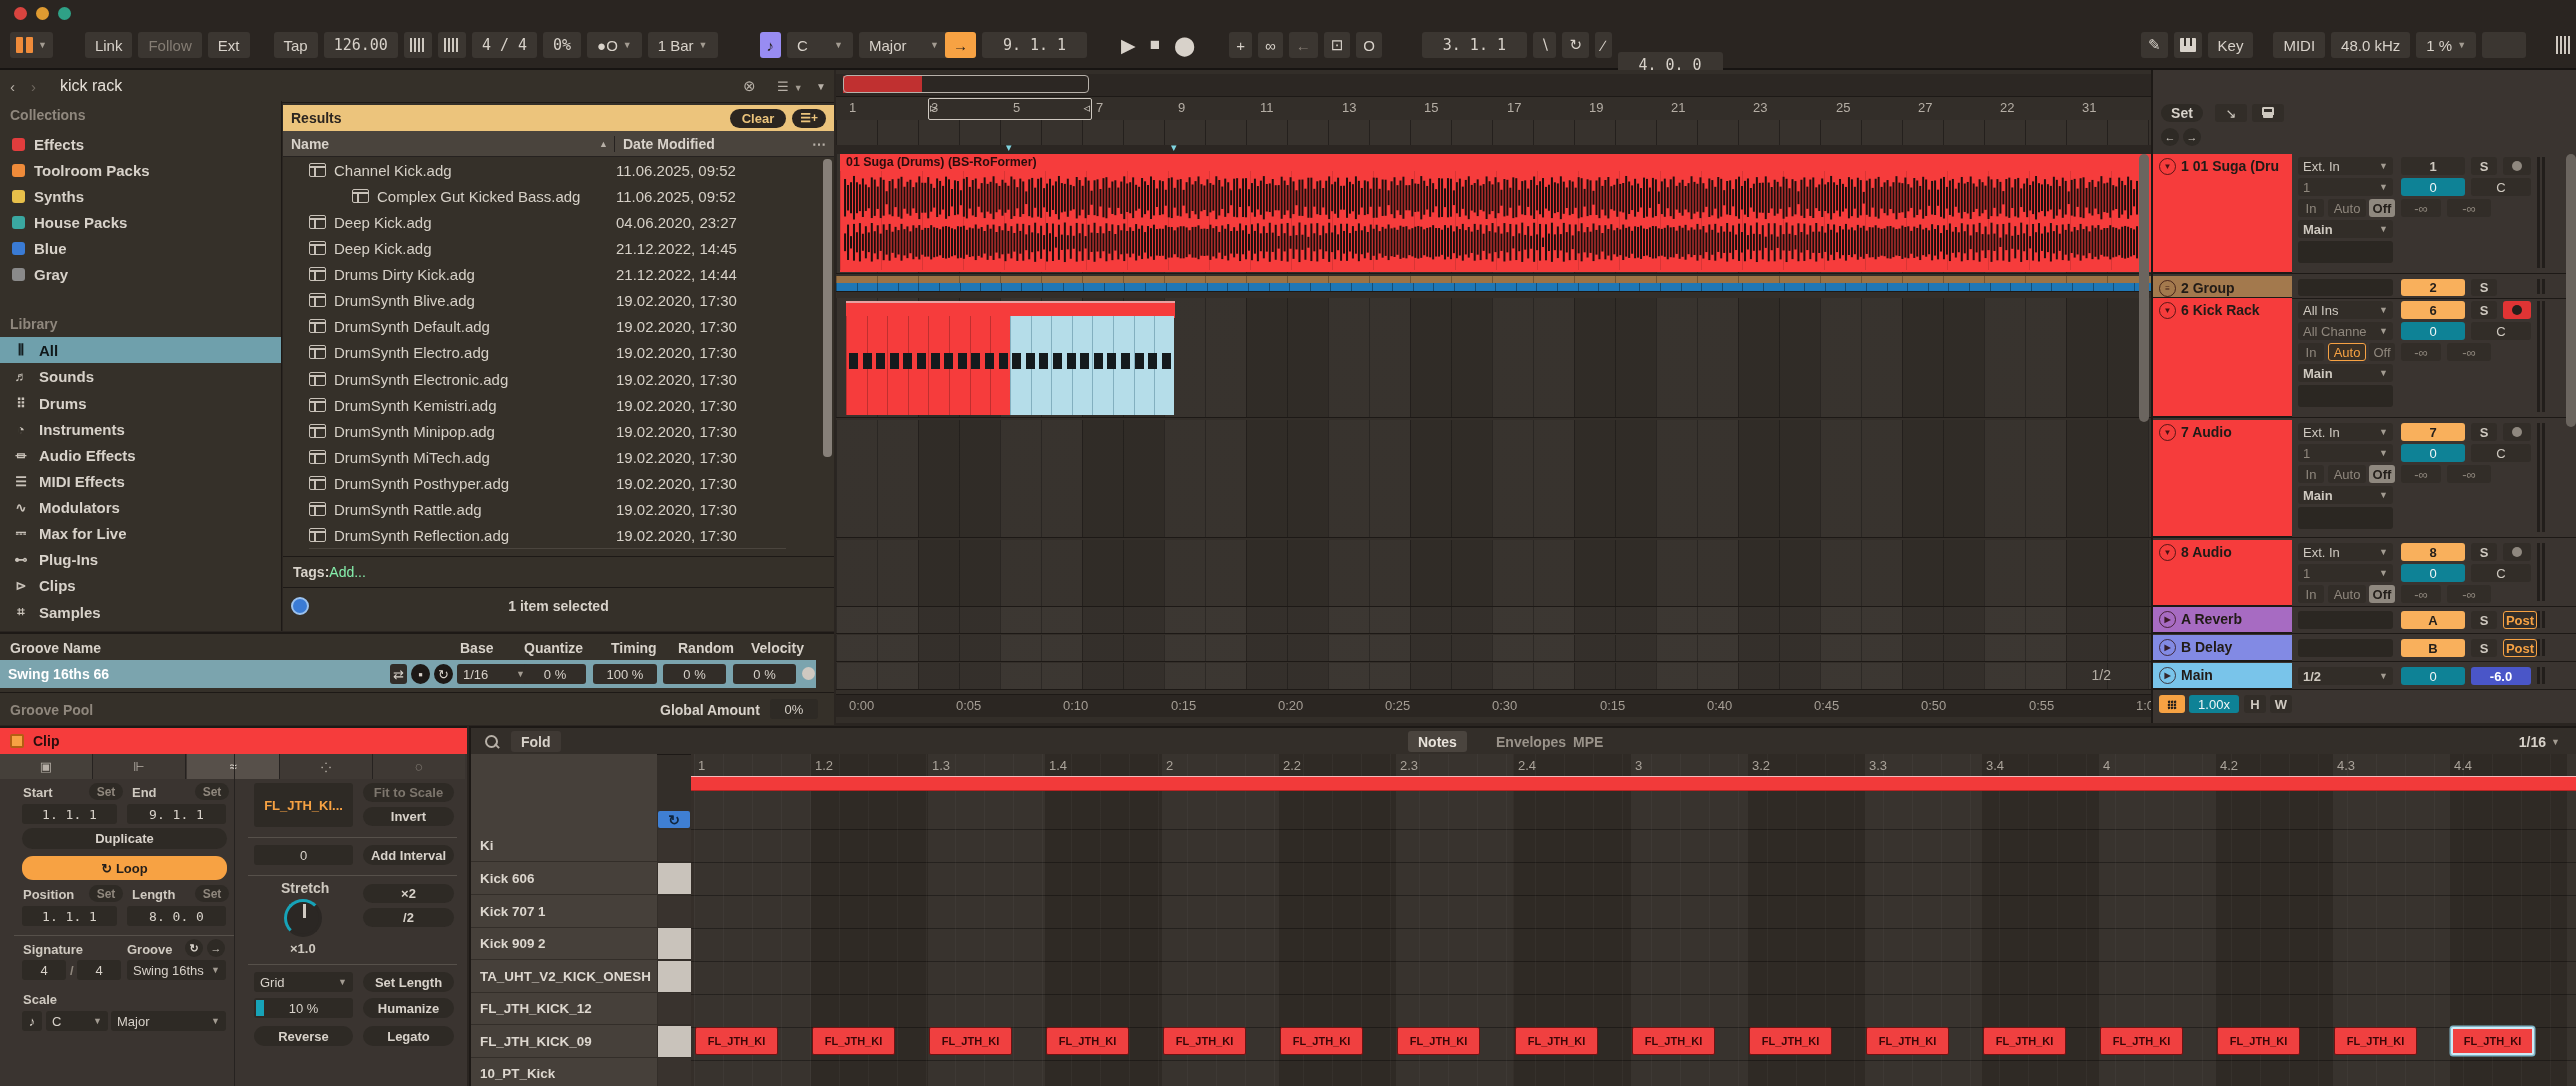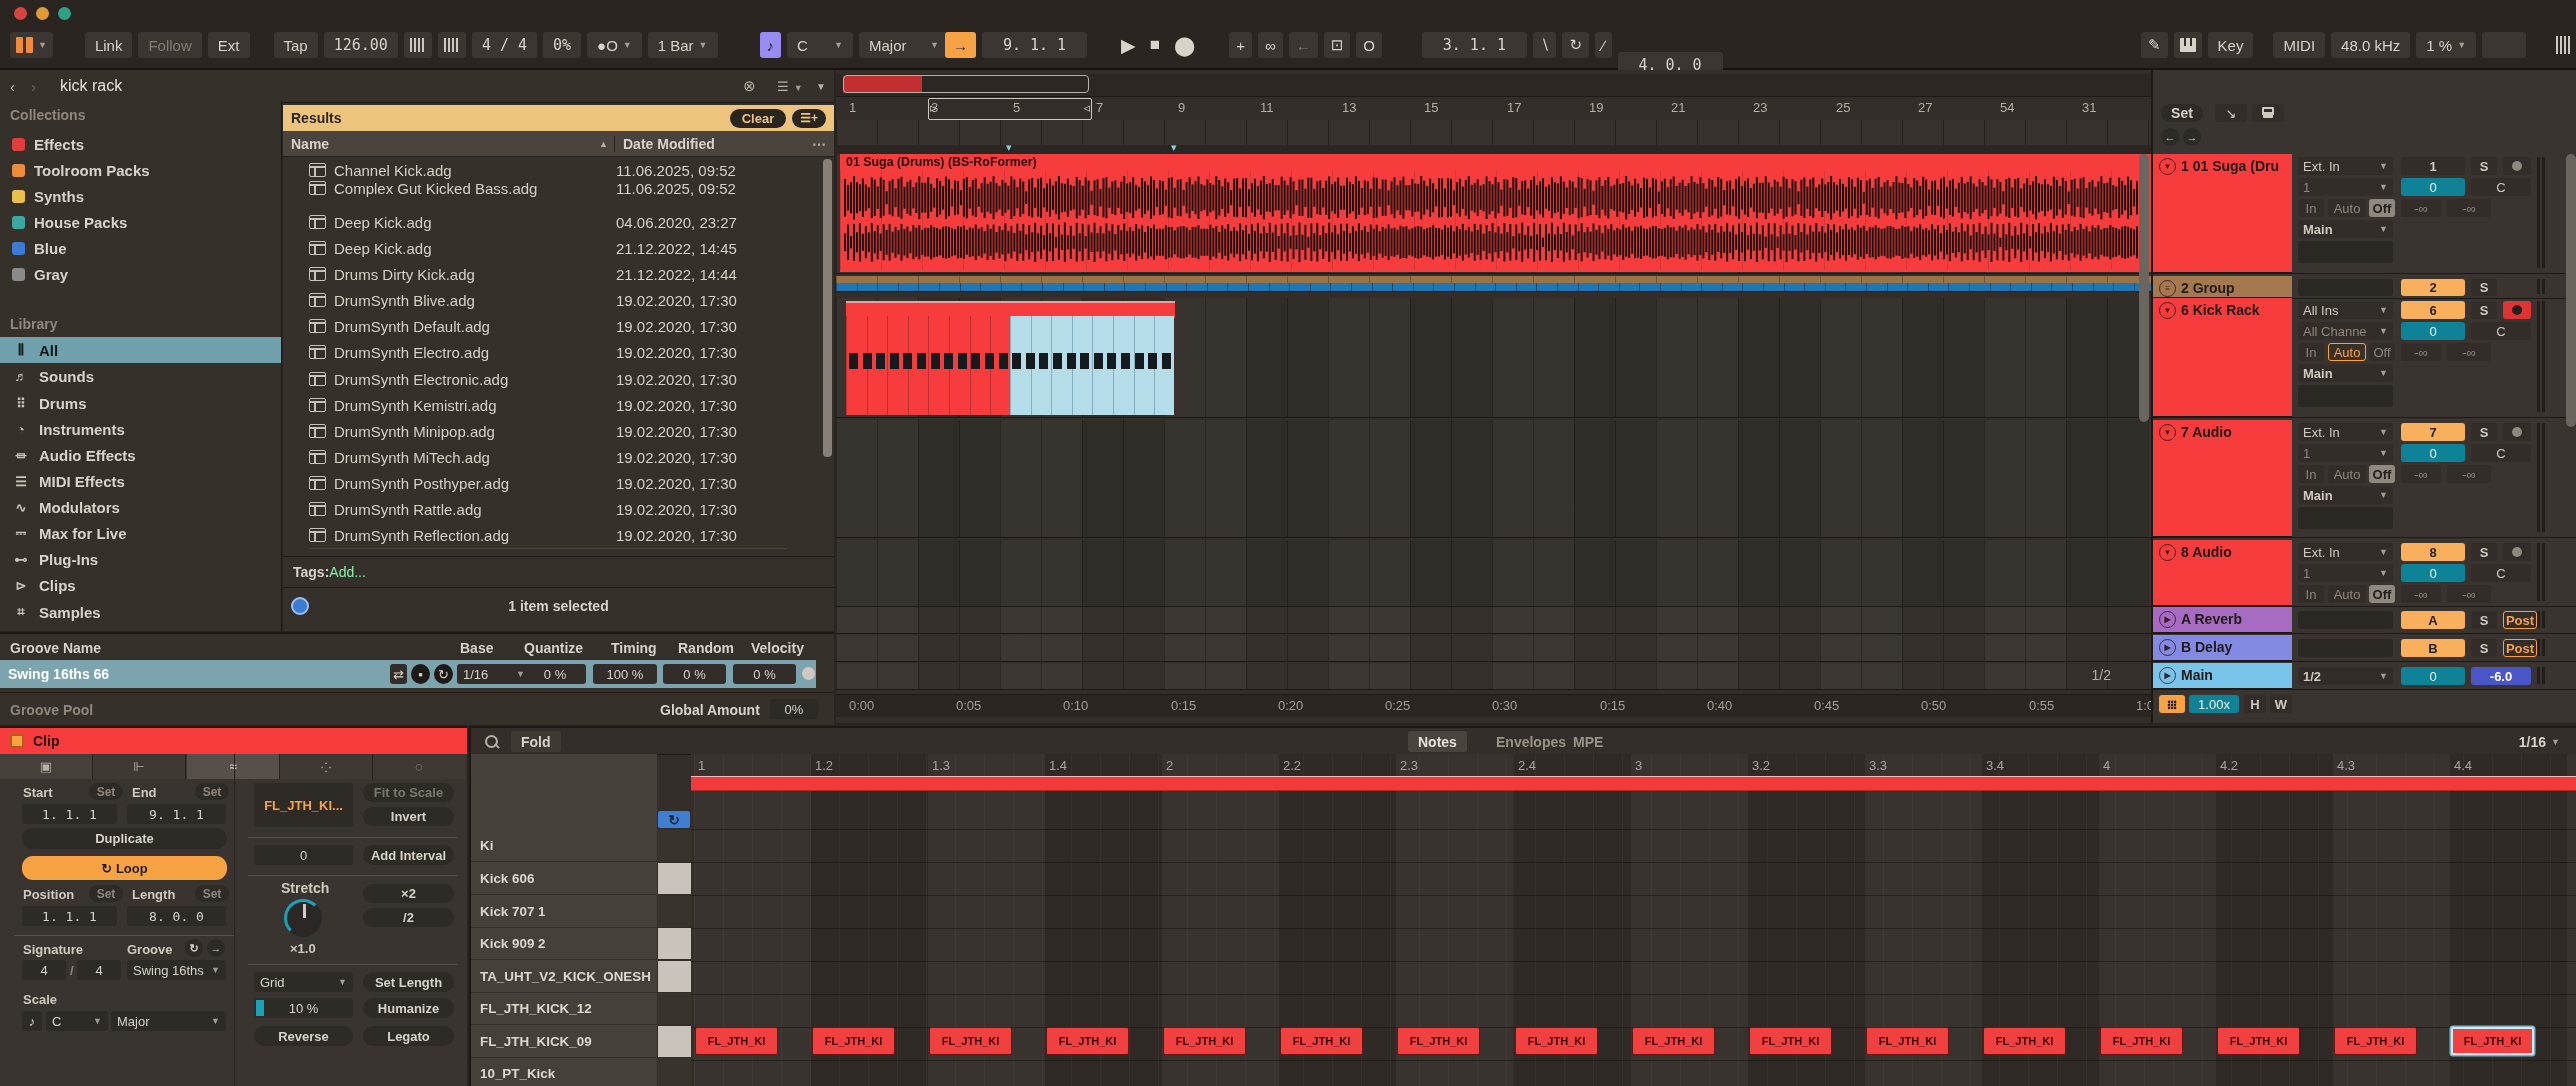--- a/index.html
+++ b/index.html
@@ -280,21 +280,21 @@
       <span style="margin-left:auto;margin-right:6px;font-size:9px;color:#b7b0a7;">▲</span>
       <span style="border-left:1px solid #262220;padding-left:8px;width:189px;">Date Modified</span>
       <span style="color:#b7b0a7;">⋯</span>
     </div>
     <div id="res-rows">
         <div class="res-row" style="top: 54px;">
           <div class="rack-ic"></div>
           <div>Channel Kick.adg</div>
           <div class="res-date">11.06.2025, 09:52</div>
         </div>
-        <div class="res-row" style="top: 72px;">
+        <div class="res-row" style="top: 80px; padding-left: 43px;">
           <div class="rack-ic"></div>
           <div>Complex Gut Kicked Bass.adg</div>
           <div class="res-date">11.06.2025, 09:52</div>
         </div>
         <div class="res-row" style="top: 106px;">
           <div class="rack-ic"></div>
           <div>Deep Kick.adg</div>
           <div class="res-date">04.06.2020, 23:27</div>
         </div>
         <div class="res-row" style="top: 132px;">
@@ -413,21 +413,21 @@
         <div class="bar-lbl" style="left: 342px;">9</div>
         <div class="bar-lbl" style="left: 424px;">11</div>
         <div class="bar-lbl" style="left: 506px;">13</div>
         <div class="bar-lbl" style="left: 588px;">15</div>
         <div class="bar-lbl" style="left: 671px;">17</div>
         <div class="bar-lbl" style="left: 753px;">19</div>
         <div class="bar-lbl" style="left: 835px;">21</div>
         <div class="bar-lbl" style="left: 917px;">23</div>
         <div class="bar-lbl" style="left: 1000px;">25</div>
         <div class="bar-lbl" style="left: 1082px;">27</div>
-        <div class="bar-lbl" style="left: 1164px;">54</div>
+        <div class="bar-lbl" style="left: 1164px;">22</div>
         <div class="bar-lbl" style="left: 1246px;">31</div>
         <div style="position: absolute; left: 0px; top: 24px; width: 1315px; height: 26px; background: repeating-linear-gradient(90deg, rgba(0, 0, 0, 0.3) 0px, rgba(0, 0, 0, 0.3) 1px, rgba(255, 255, 255, 0.02) 1px, rgba(255, 255, 255, 0.02) 41px);"></div>
         <div style="position: absolute; left: 92px; top: 2px; width: 164px; height: 22px; border: 1.5px solid rgb(207, 201, 193); border-radius: 2px; box-sizing: border-box;">
           <div style="position: absolute; left: 1px; top: 1px; font-size: 13px; color: rgb(207, 201, 193);">▹</div>
           <div style="position: absolute; right: 1px; top: 1px; font-size: 13px; color: rgb(207, 201, 193);">◃</div>
         </div>
       </div>
       <div style="position: absolute; left: 0px; top: 75px; width: 1315px; height: 9px; background: rgb(43, 38, 34);">
         <div style="position: absolute; left: 170px; top: -4px; color: rgb(127, 212, 224); font-size: 11px;">▾</div>
         <div style="position: absolute; left: 335px; top: -4px; color: rgb(127, 212, 224); font-size: 11px;">▾</div>

